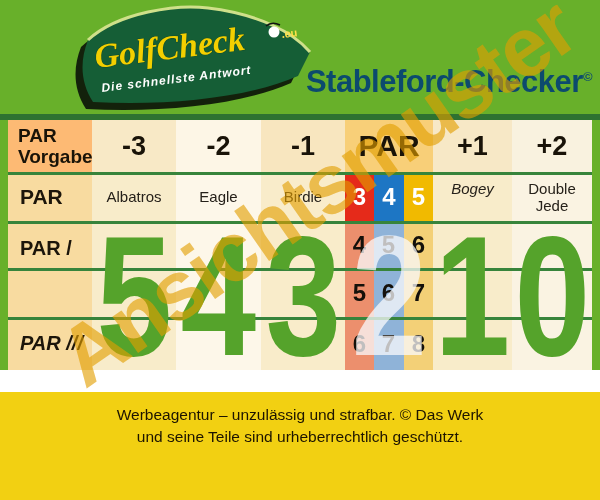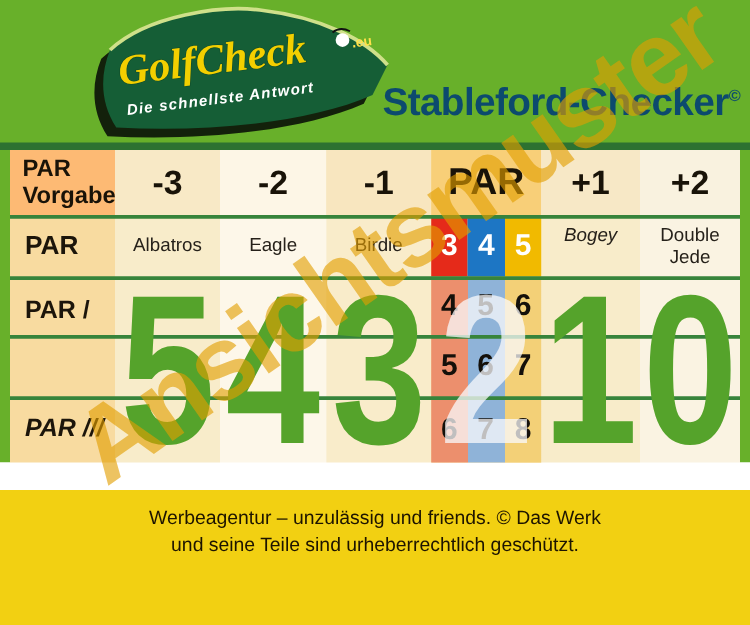--- a/index.html
+++ b/index.html
@@ -143,18 +143,18 @@
     <div class="sep" style="top:148px;z-index:3;"></div>
     <div class="sep" style="top:197px;z-index:3;"></div>
   </div>
 
   <div class="side" style="left:0;"></div>
   <div class="side" style="left:592px;"></div>
 
   <div class="white-strip"></div>
 
   <div class="footer">
-    <div>Werbeagentur – unzulässig und friends. © Das Werk</div>
+    <div>Werbeagentur – unzulässig und strafbar. © Das Werk</div>
     <div>und seine Teile sind urheberrechtlich geschützt.</div>
   </div>
 
   <div class="watermark">Ansichtsmuster</div>
 </div>
 
 </body></html>

